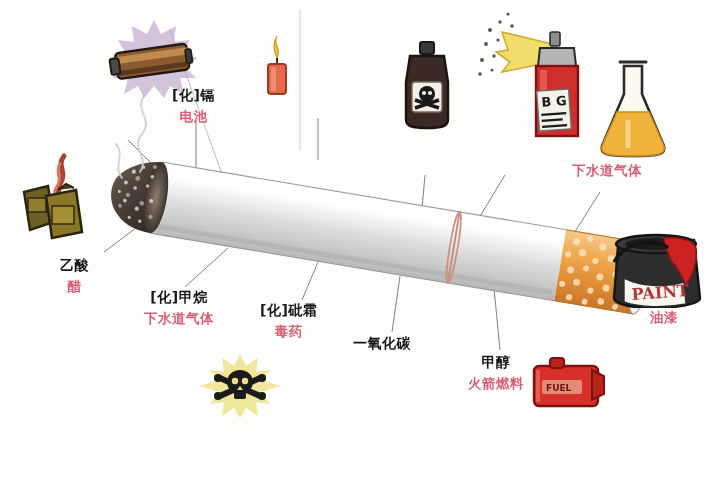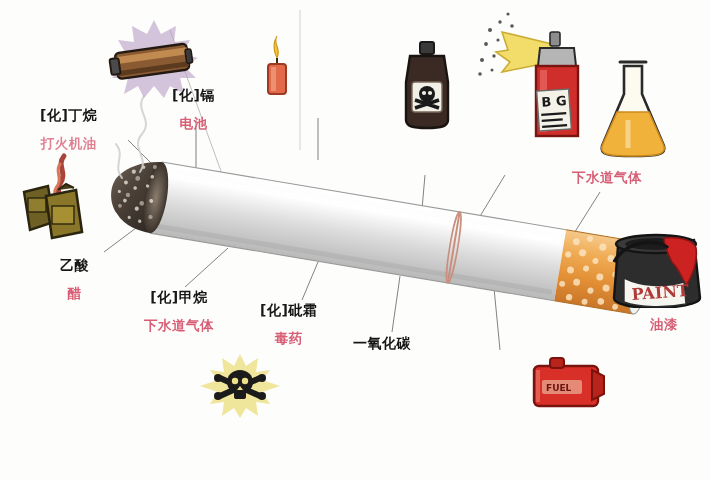--- a/index.html
+++ b/index.html
@@ -29,21 +29,21 @@
     font-weight:700;
     font-size:14px;
     letter-spacing:0.5px;
     text-shadow:0 0 1px rgba(255,255,255,.9);
   }
   .lbl-sub{
     color:#d4516a;
     font-weight:700;
     font-size:13.5px;
     letter-spacing:0.5px;
-    margin-top:12px;
+    margin-top:5px;
     opacity:.92;
     text-shadow:0 0 1px rgba(255,255,255,.9);
   }
   .lbl-sub.dim{opacity:.72;}
   
   .icon{position:absolute;}
 </style>
 </head>
 <body>
 
@@ -316,24 +316,20 @@
     <path d="M58,10 C72,8 88,12 90,20 C92,34 86,48 80,58 C76,48 72,40 66,34
              C62,26 58,18 58,10 Z" fill="#cc2222" stroke="#8c1414" stroke-width="1.6"></path>
     <path d="M66,56 C68,64 66,70 64,74 C60,70 62,62 66,56 Z" fill="#cc2222"></path>
 
     <path d="M8,34 C20,12 52,10 62,20" fill="none" stroke="#141414" stroke-width="3.4"></path>
 
     <path d="M18,50 C34,58 58,60 78,54 L80,76 C60,80 34,80 18,74 Z" fill="#f7f5ef" stroke="#2d2d2d" stroke-width="1.4"></path>
     <text class="paintword" x="26" y="72" font-size="16" font-weight="700" fill="#b03a3a" font-family="DejaVu Serif, serif" transform="rotate(-4 26 72)">PAINT</text>
   </svg>
 
-  <div class="label" style="left:40px;top:108px">
-    <div class="lbl-main">[化]丁烷</div>
-    <div class="lbl-sub dim">打火机油</div>
-  </div>
 
   <div class="label" style="left:172px;top:88px">
     <div class="lbl-main">[化]镉</div>
     <div class="lbl-sub">电池</div>
   </div>
 
 
 
 
 
@@ -353,18 +349,22 @@
 
   <div class="label" style="left:260px;top:303px">
     <div class="lbl-main">[化]砒霜</div>
     <div class="lbl-sub">毒药</div>
   </div>
 
   <div class="label" style="left:353px;top:336px">
     <div class="lbl-main">一氧化碳</div>
   </div>
 
+  <div class="label" style="left:468px;top:355px">
+    <div class="lbl-main">甲醇</div>
+    <div class="lbl-sub">火箭燃料</div>
+  </div>
 
   <div class="label" style="left:650px;top:305px">
     <div class="lbl-sub">油漆</div>
   </div>
 
 </div>
 
 </body></html>

